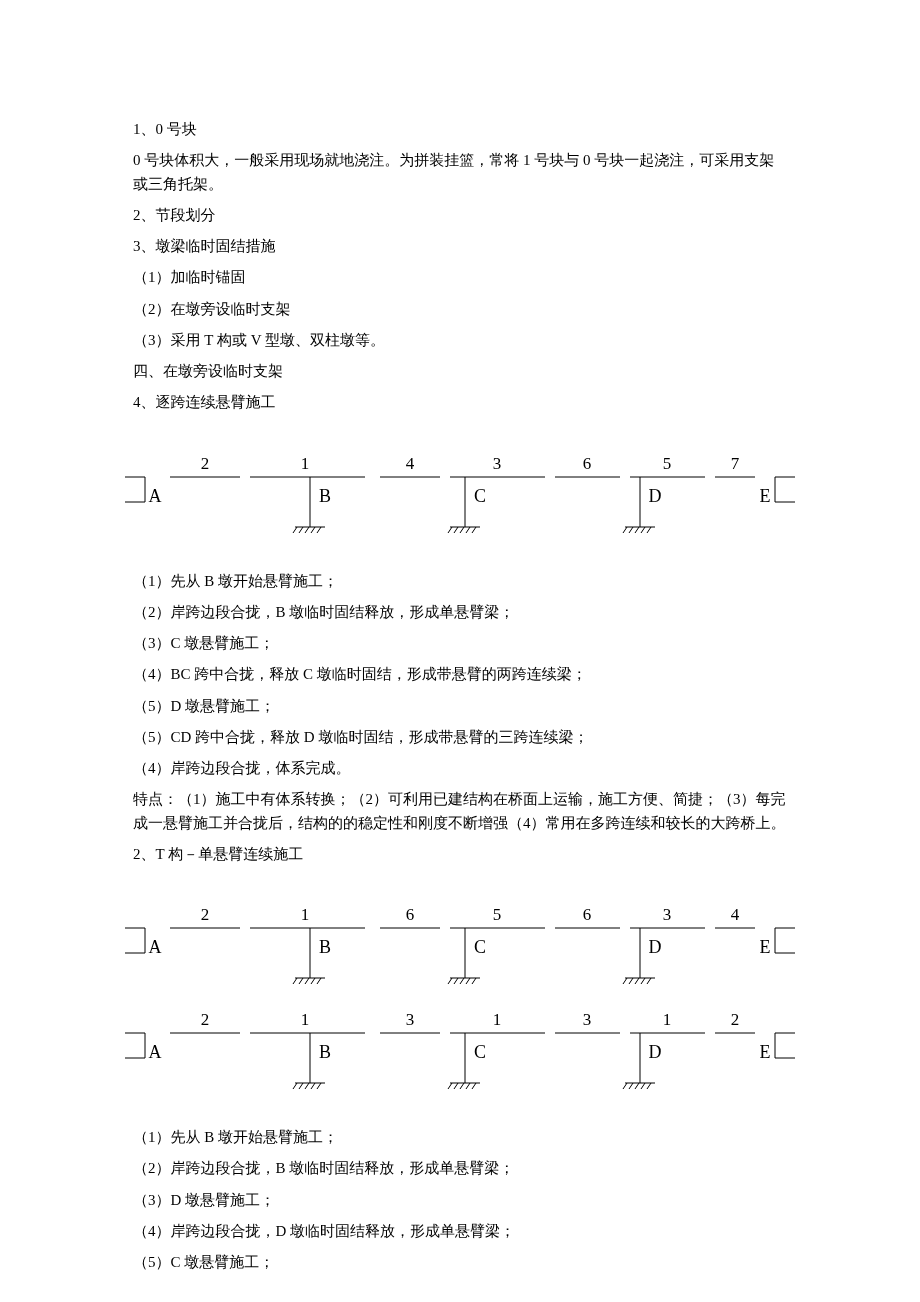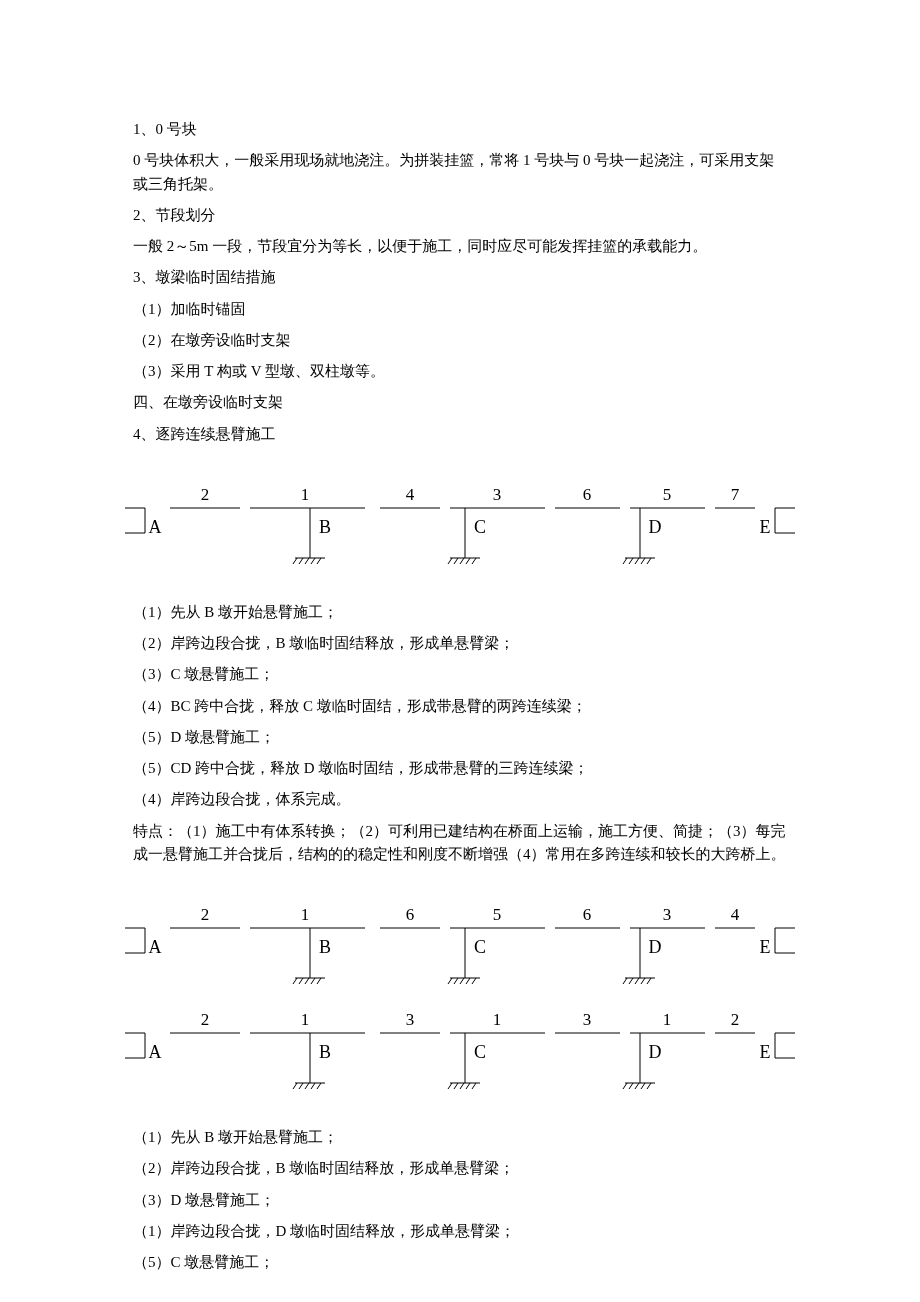--- a/index.html
+++ b/index.html
@@ -28,21 +28,20 @@
 </style>
 </head>
 <body>
 
 <div class="page">
 
   <p class="para">1、0 号块</p>
   <p class="para">0 号块体积大，一般采用现场就地浇注。为拼装挂篮，常将 1 号块与 0 号块一起浇注，可采用支架或三角托架。</p>
 
   <p class="para">2、节段划分</p>
-  <p class="para">一般 2～5m 一段，节段宜分为等长，以便于施工，同时应尽可能发挥挂篮的承载能力。</p>
 
   <p class="para">3、墩梁临时固结措施</p>
   <p class="para">（1）加临时锚固</p>
   <p class="para">（2）在墩旁设临时支架</p>
   <p class="para">（3）采用 T 构或 V 型墩、双柱墩等。</p>
 
   <p class="para">四、在墩旁设临时支架</p>
   <p class="para">4、逐跨连续悬臂施工</p>
 
   <div class="diagram">
@@ -120,20 +119,21 @@
   </div>
 
   <p class="para">（1）先从 B 墩开始悬臂施工；</p>
   <p class="para">（2）岸跨边段合拢，B 墩临时固结释放，形成单悬臂梁；</p>
   <p class="para">（3）C 墩悬臂施工；</p>
   <p class="para">（4）BC 跨中合拢，释放 C 墩临时固结，形成带悬臂的两跨连续梁；</p>
   <p class="para">（5）D 墩悬臂施工；</p>
   <p class="para">（5）CD 跨中合拢，释放 D 墩临时固结，形成带悬臂的三跨连续梁；</p>
   <p class="para">（4）岸跨边段合拢，体系完成。</p>
   <p class="para">特点：（1）施工中有体系转换；（2）可利用已建结构在桥面上运输，施工方便、简捷；（3）每完成一悬臂施工并合拢后，结构的的稳定性和刚度不断增强（4）常用在多跨连续和较长的大跨桥上。</p>
+  <p class="para">2、T 构－单悬臂连续施工</p>
 
   <div class="diagram" style="margin-bottom:10px;">
     <svg width="670" height="95" viewBox="0 0 670 95">
       <g stroke="#000" stroke-width="1" fill="none">
         <line x1="0" y1="30" x2="20" y2="30"></line>
           <line x1="20" y1="30" x2="20" y2="55"></line>
           <line x1="0" y1="55" x2="20" y2="55"></line>
         <line x1="45" y1="30" x2="115" y2="30"></line>
         <line x1="125" y1="30" x2="240" y2="30"></line>
         <line x1="255" y1="30" x2="315" y2="30"></line>
@@ -242,16 +242,16 @@
         <text x="355" y="55">C</text>
         <text x="530" y="55">D</text>
         <text x="640" y="55">E</text>
       </g>
     </svg>
   </div>
 
   <p class="para">（1）先从 B 墩开始悬臂施工；</p>
   <p class="para">（2）岸跨边段合拢，B 墩临时固结释放，形成单悬臂梁；</p>
   <p class="para">（3）D 墩悬臂施工；</p>
-  <p class="para">（1）岸跨边段合拢，D 墩临时固结释放，形成单悬臂梁；</p>
+  <p class="para">（4）岸跨边段合拢，D 墩临时固结释放，形成单悬臂梁；</p>
   <p class="para">（5）C 墩悬臂施工；</p>
 
 </div>
 
 </body></html>

